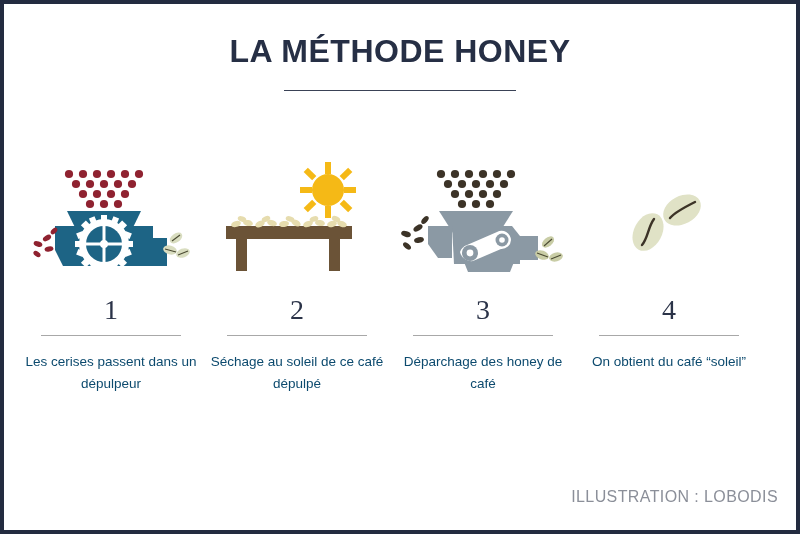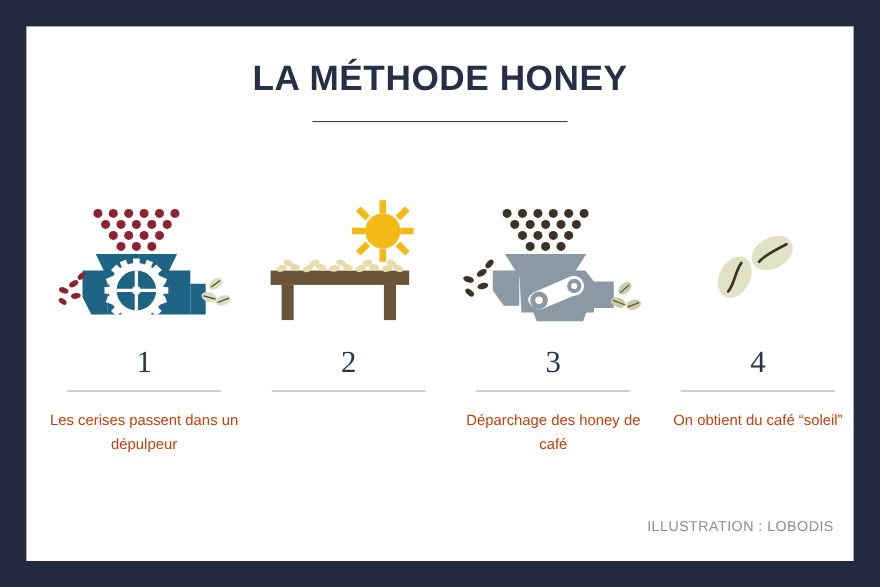--- a/index.html
+++ b/index.html
@@ -13,21 +13,21 @@
     overflow: hidden;
     font-family: "Liberation Sans", sans-serif;
   }
 
   .frame {
     position: relative;
     width: 800px;
     height: 534px;
     box-sizing: border-box;
     background: #232b40;
-    padding: 24px;
+    padding: 4px;
   }
 
   .canvas {
     position: relative;
     width: 100%;
     height: 100%;
     box-sizing: border-box;
     background: #ffffff;
     overflow: hidden;
   }
@@ -94,30 +94,30 @@
     border-top: 1.6px solid #a8a8a8;
     margin: 11px 0 0 0;
   }
   .step-desc {
     margin-top: 15px;
     width: 178px;
     text-align: center;
     font-family: "Liberation Sans", sans-serif;
     font-size: 13.5px;
     line-height: 1.62;
-    color: #c2410c;
+    color: #0c4a6e;
   }
 
   
   .credit {
     position: absolute;
     right: 18px;
     bottom: 24px;
     font-family: "Liberation Sans", sans-serif;
-    font-size: 13px;
+    font-size: 16px;
     letter-spacing: 0.4px;
     color: #8b8f99;
   }
 </style>
 </head>
 <body>
 
 <div class="frame">
   <div class="canvas">
 
@@ -239,20 +239,21 @@
               <ellipse cx="36" cy="65" rx="4.4" ry="2.7" transform="rotate(20 36 65)"></ellipse>
               <ellipse cx="60" cy="65" rx="4.4" ry="2.7" transform="rotate(-22 60 65)"></ellipse>
               <ellipse cx="84" cy="65" rx="4.4" ry="2.7" transform="rotate(16 84 65)"></ellipse>
               <ellipse cx="108" cy="65" rx="4.4" ry="2.7" transform="rotate(-18 108 65)"></ellipse>
               <ellipse cx="130" cy="65" rx="4.4" ry="2.7" transform="rotate(24 130 65)"></ellipse>
             </g>
           </svg>
         </div>
         <div class="step-num">2</div>
         <div class="step-rule"></div>
+        <div class="step-desc">Séchage au soleil de ce café dépulpé</div>
       </div>
 
       <div class="step">
         <div class="art">
           <svg width="182" height="130" viewBox="0 0 182 130" xmlns="http://www.w3.org/2000/svg">
             <g fill="#3c3327">
               <circle cx="49" cy="20" r="4.1"></circle>
                 <circle cx="63" cy="20" r="4.1"></circle>
               <circle cx="77" cy="20" r="4.1"></circle>
                 <circle cx="91" cy="20" r="4.1"></circle>

